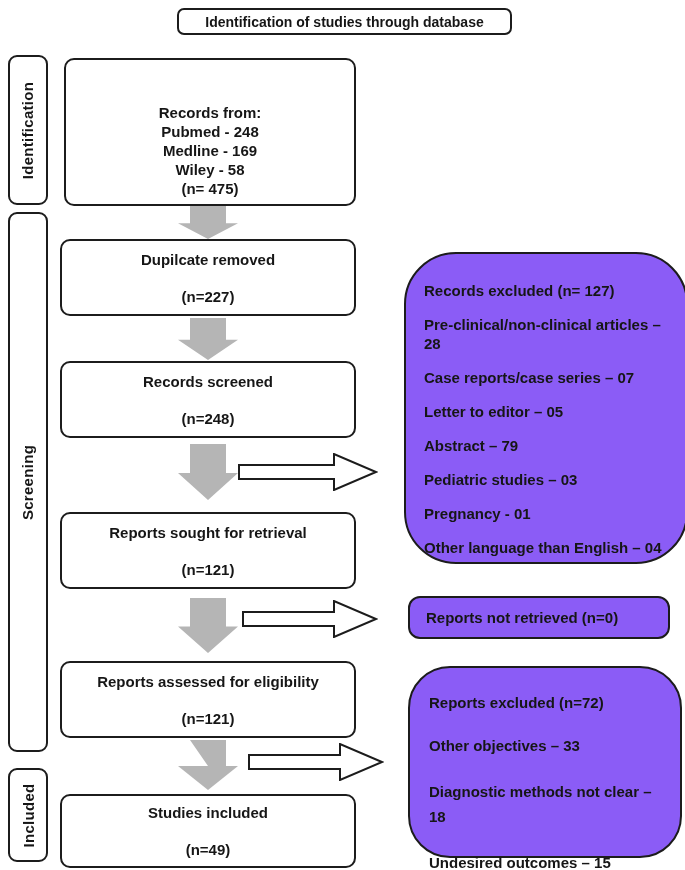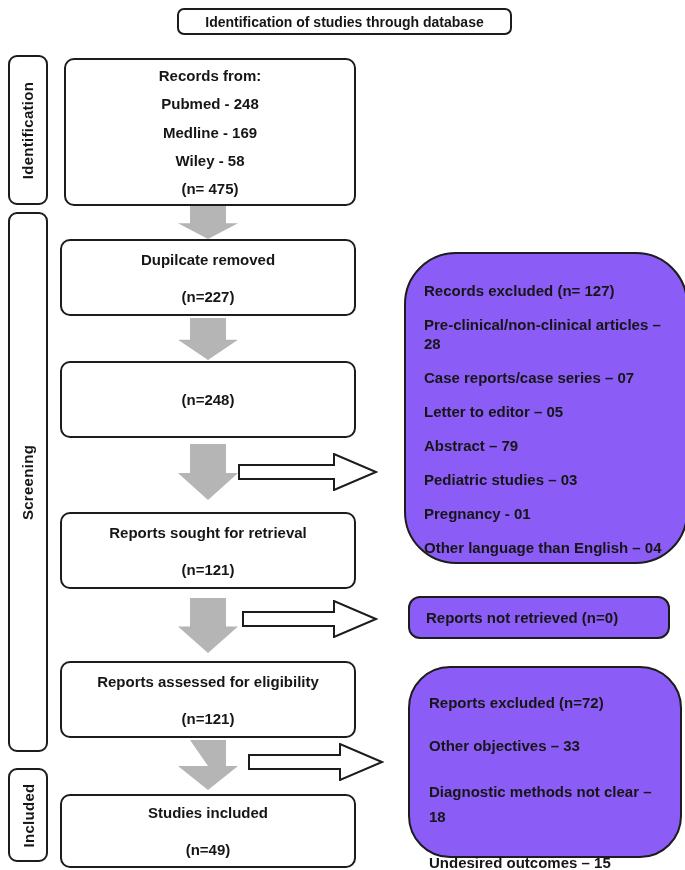--- a/index.html
+++ b/index.html
@@ -88,34 +88,35 @@
   <div class="abs stage" style="left:8px; top:55px; width:40px; height:150px;">
     <span class="vtext">Identification</span>
   </div>
   <div class="abs stage" style="left:8px; top:212px; width:40px; height:540px;">
     <span class="vtext">Screening</span>
   </div>
   <div class="abs stage" style="left:8px; top:768px; width:40px; height:94px;">
     <span class="vtext">Included</span>
   </div>
 
-  <div class="abs box" style="left:64px; top:58px; width:292px; height:148px; justify-content:space-between; padding:6px 0;">
+  <div class="abs box" style="left:64px; top:58px; width:292px; height:148px; justify-content:flex-end; padding:6px 0;">
     <div class="line">Records from:</div>
     <div class="line">Pubmed - 248</div>
     <div class="line">Medline - 169</div>
     <div class="line">Wiley - 58</div>
     <div class="line">(n= 475)</div>
   </div>
 
   <div class="abs box gap14" style="left:60px; top:239px; width:296px; height:77px;">
     <div class="line">Dupilcate removed</div>
     <div class="line">(n=227)</div>
   </div>
 
   <div class="abs box gap14" style="left:60px; top:361px; width:296px; height:77px;">
+    <div class="line">Records screened</div>
     <div class="line">(n=248)</div>
   </div>
 
   <div class="abs box gap14" style="left:60px; top:512px; width:296px; height:77px;">
     <div class="line">Reports sought for retrieval</div>
     <div class="line">(n=121)</div>
   </div>
 
   <div class="abs box gap14" style="left:60px; top:661px; width:296px; height:77px;">
     <div class="line">Reports assessed for eligibility</div>

